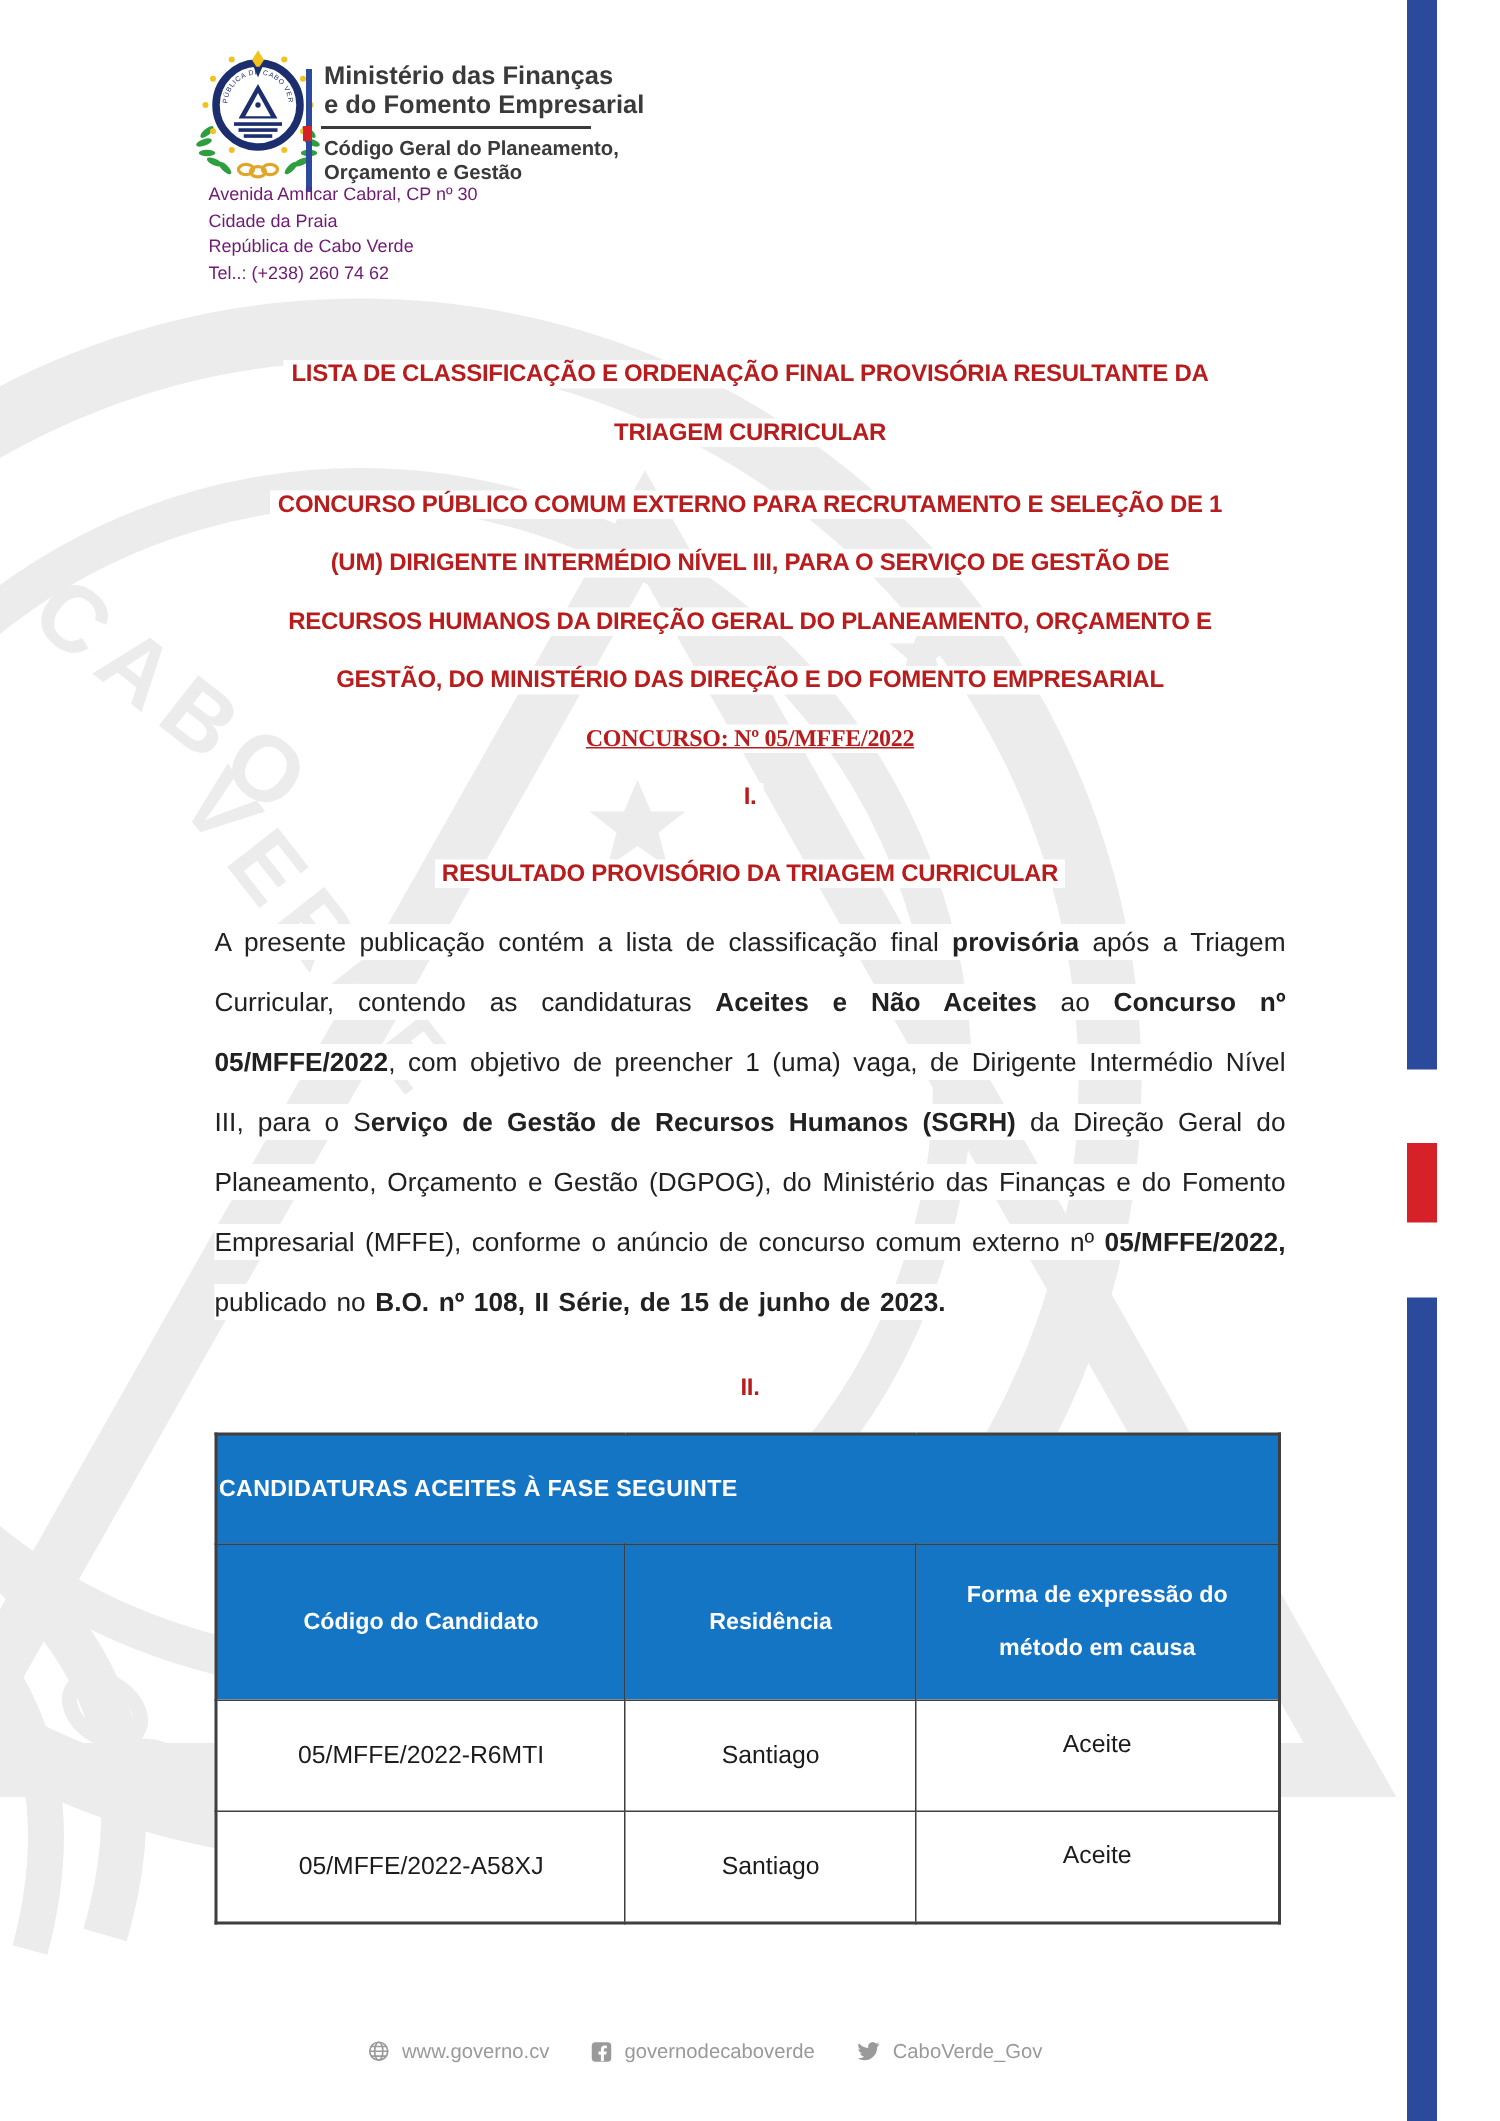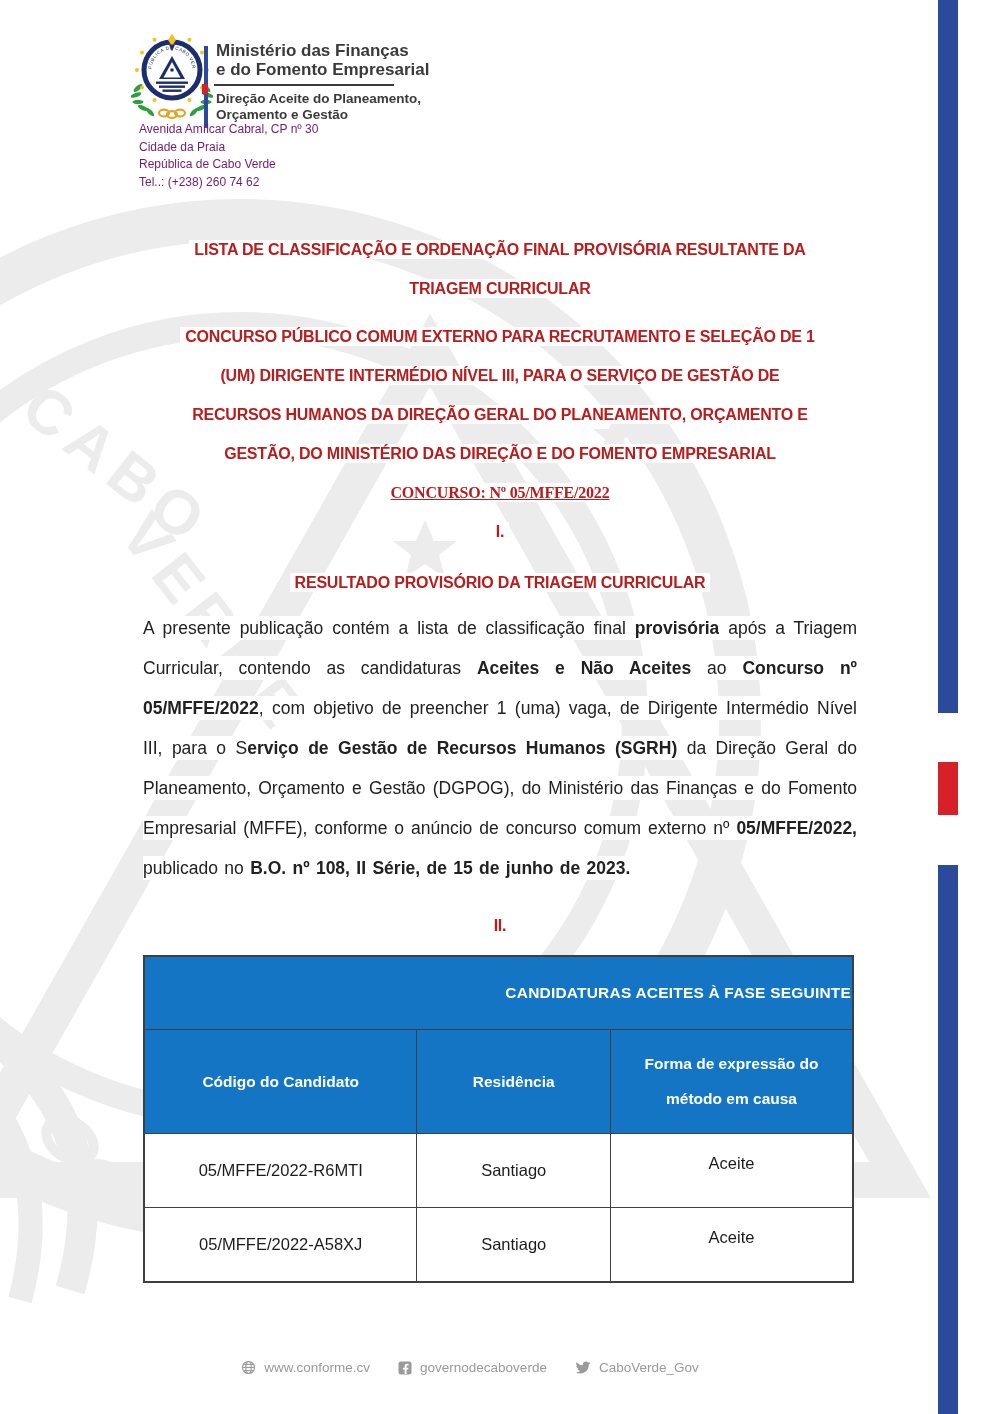--- a/index.html
+++ b/index.html
@@ -32,21 +32,21 @@
   .mt9{margin-top:9px;}
   .mt12{margin-top:12px;}
   .underlined > span{text-decoration:underline;font-family:Liberation Serif, serif;}
   .para{margin-top:6px;text-align:justify;font-size:17.5px;line-height:40px;color:#212121;word-spacing:1.5px;}
   .para span{background:#fff;padding:2px 0;}
   .para .b{font-weight:700;}
 
   
   .doc-table{margin-top:10px;width:711px;border-collapse:collapse;border:2px solid #3f3f3f;background:#fff;}
   .doc-table th,.doc-table td{border:1.5px solid #3f3f3f;}
-  .t-title{background:#1475c4;color:#fff;font-weight:700;font-size:15.5px;height:70px;text-align:right;letter-spacing:0.2px;}
+  .t-title{background:#1475c4;color:#fff;font-weight:700;font-size:15.5px;height:70px;text-align:left;letter-spacing:0.2px;}
   .t-col{background:#1475c4;color:#fff;font-weight:700;font-size:15.5px;height:103px;
          vertical-align:middle;line-height:35px;padding:0 30px;}
   .doc-table td{height:52px;text-align:center;font-size:16.5px;color:#1c1c1c;background:#fff;vertical-align:middle;}
   .doc-table td.top{vertical-align:top;padding-top:20px;}
 
   
   .footer{position:absolute;left:0;top:1360px;width:940px;display:flex;justify-content:center;align-items:center;
           gap:9px;color:#9a9a9a;font-size:13.5px;z-index:3;}
   .footer .grp{display:flex;align-items:center;gap:8px;}
   .footer .sep{width:10px;}
@@ -126,21 +126,21 @@
   </svg>
 
   <div class="lockup-divider"></div>
   <div class="red-dot"></div>
   <div class="ministry">
     <div>Ministério das Finanças</div>
     <div>e do Fomento Empresarial</div>
   </div>
   <div class="lockup-rule"></div>
   <div class="directorate">
-    <div>Direção Aceite do Planeamento,</div>
+    <div>Código Geral do Planeamento,</div>
     <div>Orçamento e Gestão</div>
   </div>
   <div class="address">
     <div>Avenida Amílcar Cabral, CP nº 30</div>
     <div>Cidade da Praia</div>
     <div>República de Cabo Verde</div>
     <div>Tel..: (+238) 260 74 62</div>
   </div>
 
   <div class="content">
@@ -197,21 +197,21 @@
     <div class="grp">
       <svg width="15" height="15" viewBox="0 0 16 16">
         <g fill="none" stroke="#9a9a9a" stroke-width="1.2">
           <circle cx="8" cy="8" r="6.4"></circle>
           <ellipse cx="8" cy="8" rx="2.9" ry="6.4"></ellipse>
           <line x1="1.6" y1="8" x2="14.4" y2="8"></line>
           <line x1="2.4" y1="4.6" x2="13.6" y2="4.6"></line>
           <line x1="2.4" y1="11.4" x2="13.6" y2="11.4"></line>
         </g>
       </svg>
-      <span>www.conforme.cv</span>
+      <span>www.governo.cv</span>
     </div>
     <div class="sep"></div>
     <div class="grp">
       <svg width="14" height="14" viewBox="0 0 14 14">
         <rect x="0.5" y="0.5" width="13" height="13" rx="2.5" fill="#9a9a9a"></rect>
         <path d="M8.6 13V8.6h1.6l.3-1.9H8.6V5.5c0-.6.2-1 1-1h1V2.8c-.2 0-.8-.1-1.5-.1-1.5 0-2.5.9-2.5 2.6v1.4H5v1.9h1.6V13z" fill="#ffffff"></path>
       </svg>
       <span>governodecaboverde</span>
     </div>
     <div class="sep"></div>

